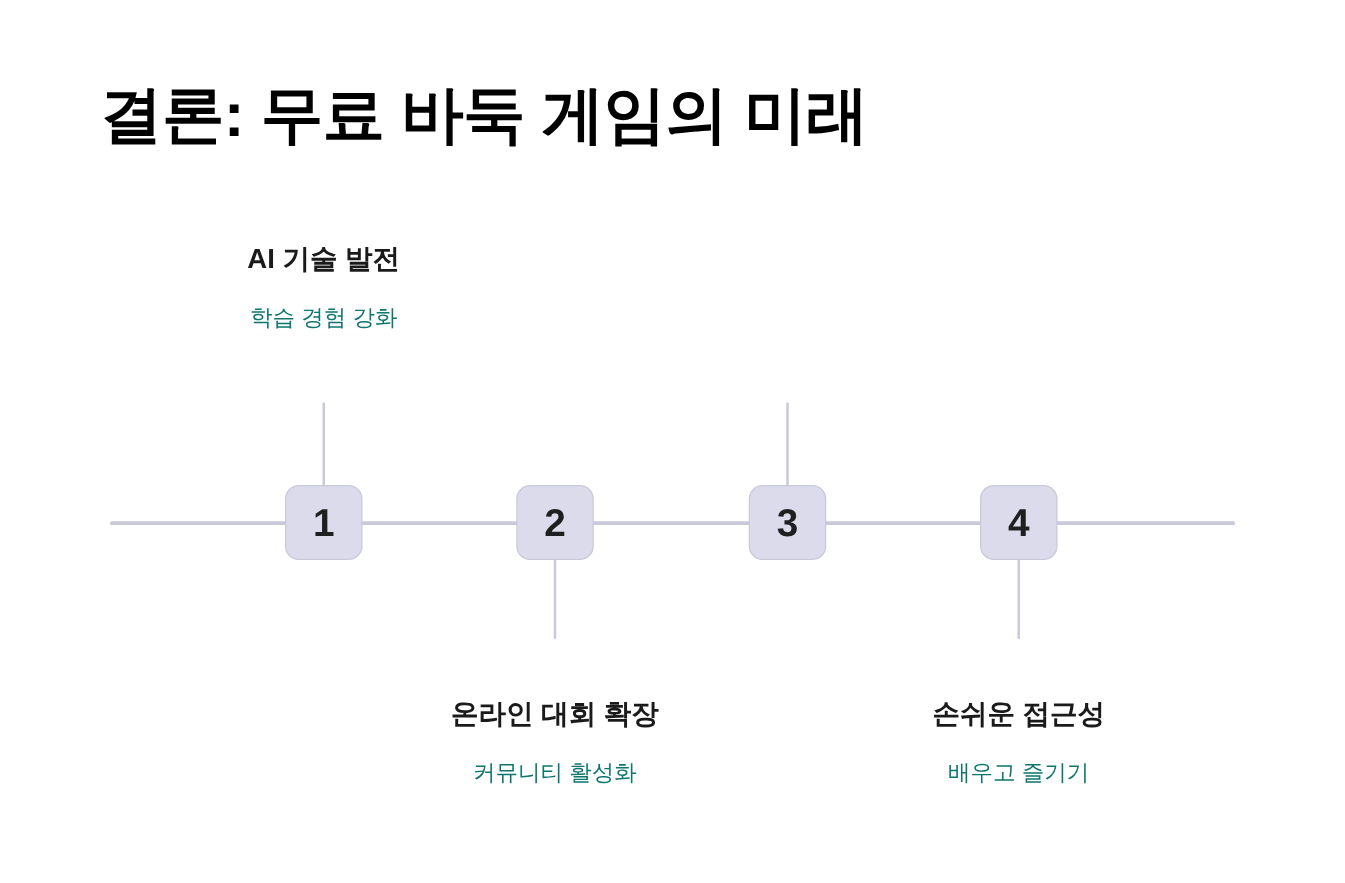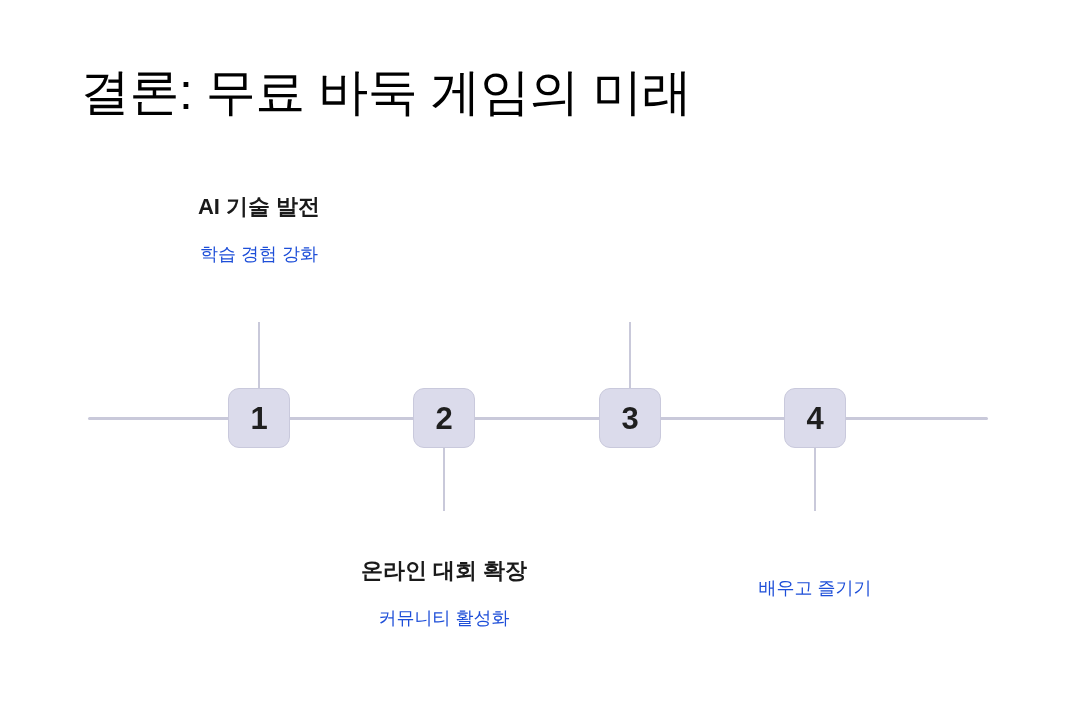--- a/index.html
+++ b/index.html
@@ -21,21 +21,21 @@
     inset: 0;
     background: #ffffff;
   }
 
   
   #slide-title {
     position: absolute;
     left: 80px;
     top: 60px;
     font-size: 50px;
-    font-weight: 400;
+    font-weight: 700;
     color: #000000;
     letter-spacing: -0.5px;
     line-height: 1.3;
     white-space: nowrap;
   }
 
   
   #timeline {
     position: absolute;
     left: 0;
@@ -108,21 +108,21 @@
     font-size: 22px;
     font-weight: 700;
     color: #1a1a1a;
     line-height: 1.35;
     white-space: nowrap;
   }
   .label-sub {
     margin-top: 20px;
     font-size: 18px;
     font-weight: 400;
-    color: #1d4ed8;
+    color: #0f766e;
     line-height: 1.35;
     white-space: nowrap;
   }
 </style>
 </head>
 <body>
 
 <div id="slide">
 
   <div id="slide-title">결론: 무료 바둑 게임의 미래</div>
@@ -153,18 +153,19 @@
       <div class="label-block above">
       </div>
       <div class="stem up"></div>
       <div class="marker">3</div>
     </div>
 
     <div class="milestone" style="left:815px;">
       <div class="marker">4</div>
       <div class="stem down"></div>
       <div class="label-block below">
+        <div class="label-title">손쉬운 접근성</div>
         <div class="label-sub">배우고 즐기기</div>
       </div>
     </div>
 
   </div>
 </div>
 
 </body></html>

